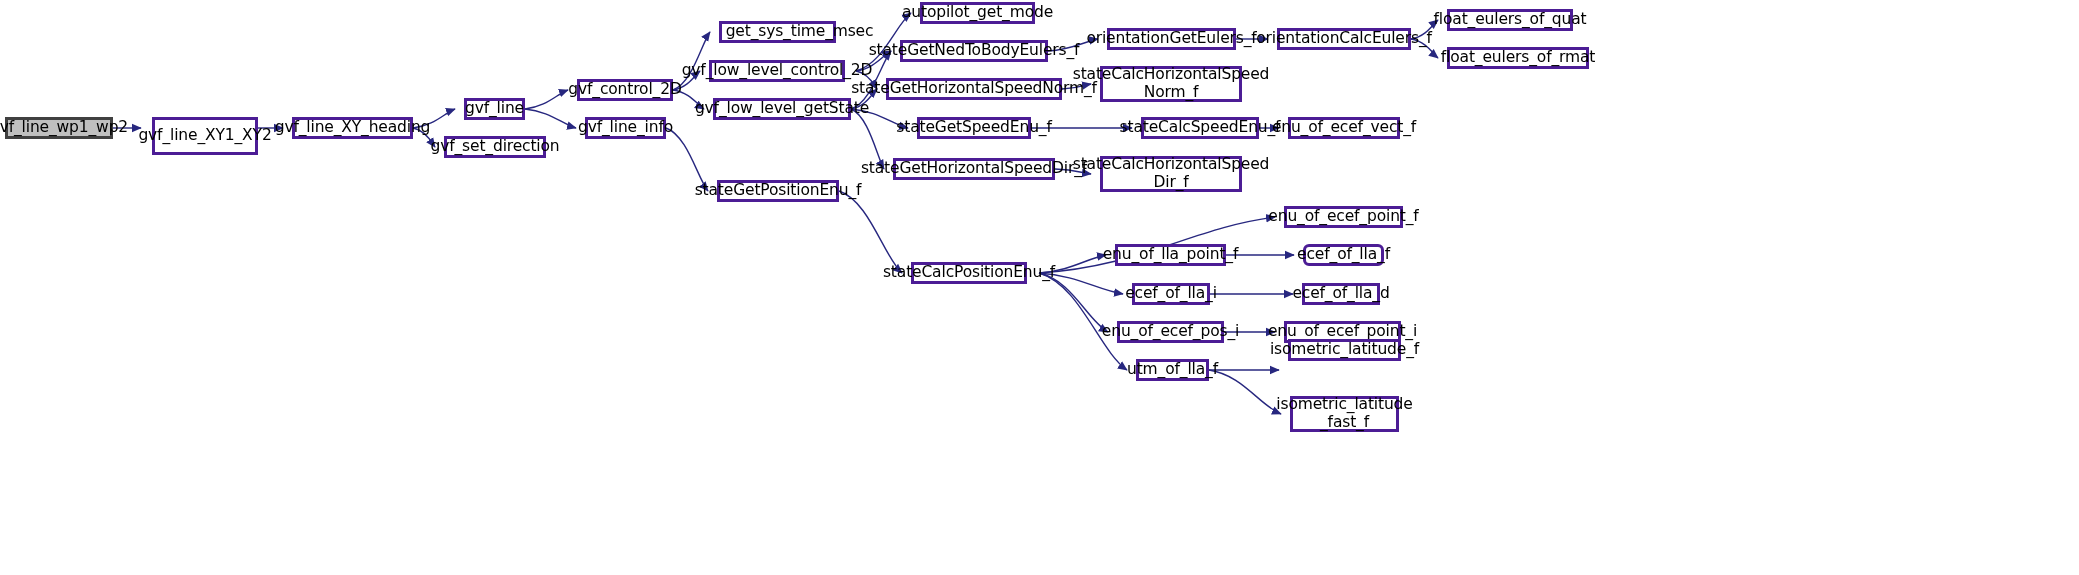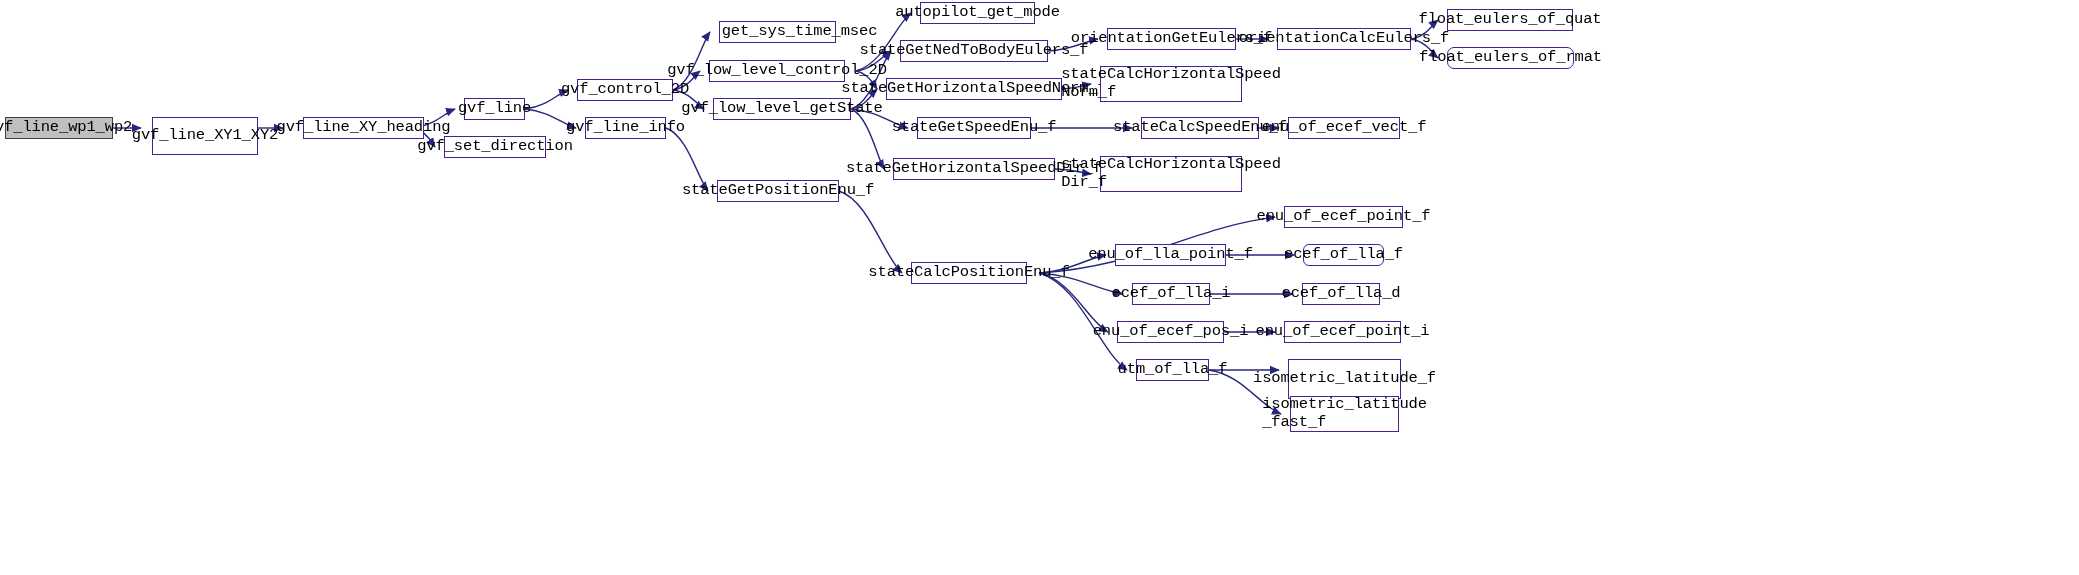--- a/index.html
+++ b/index.html
@@ -20,33 +20,32 @@
     position: absolute;
     left: 0;
     top: 0;
     width: 2079px;
     height: 575px;
     pointer-events: none;
   }
   .node {
     position: absolute;
     box-sizing: border-box;
-    border: 1px solid #4c1d95;
+    border: 3px solid #4c1d95;
     background: #ffffff;
     color: #000000;
     font-size: 15.5px;
     line-height: 1.12;
     display: flex;
     align-items: center;
     justify-content: center;
-    text-align: left;
+    text-align: center;
     white-space: pre-line;
     letter-spacing: -0.15px;
     z-index: 5;
-    font-family: Liberation Mono, monospace;
   }
   .node.root {
     background: #bfbfbf;
     border-color: #404040;
   }
 </style>
 </head>
 <body>
 
 <div id="graph">
@@ -91,21 +90,21 @@
         <path d="M 1226 255 L 1294 255" fill="none" stroke="#27277f" stroke-width="1.4" marker-end="url(#arrow)"></path>
         <path d="M 1210 294 L 1293 294" fill="none" stroke="#27277f" stroke-width="1.4" marker-end="url(#arrow)"></path>
         <path d="M 1224 332 L 1275 332" fill="none" stroke="#27277f" stroke-width="1.4" marker-end="url(#arrow)"></path>
         <path d="M 1209 370 L 1279 370" fill="none" stroke="#27277f" stroke-width="1.4" marker-end="url(#arrow)"></path>
         <path d="M 1209 370 C 1243.02 375.28, 1259.22 405.2, 1281 414" fill="none" stroke="#27277f" stroke-width="1.4" marker-end="url(#arrow)"></path>
       </g>
   </svg>
   <div id="node-layer">
       <div class="node root" style="left: 5px; top: 117px; width: 108px; height: 22px;">gvf_line_wp1_wp2</div>
       <div class="node" style="left: 136px; top: 117px; width: 106px; height: 38px; margin-left: 16px;">gvf_line_XY1_XY2</div>
-      <div class="node" style="left: 292px; top: 117px; width: 121px; height: 22px; margin-left: 11px;">gvf_line_XY_heading</div>
+      <div class="node" style="left: 292px; top: 117px; width: 121px; height: 22px;">gvf_line_XY_heading</div>
       <div class="node" style="left: 464px; top: 98px; width: 61px; height: 22px;">gvf_line</div>
       <div class="node" style="left: 444px; top: 136px; width: 102px; height: 22px;">gvf_set_direction</div>
       <div class="node" style="left: 577px; top: 79px; width: 96px; height: 22px;">gvf_control_2D</div>
       <div class="node" style="left: 585px; top: 117px; width: 81px; height: 22px;">gvf_line_info</div>
       <div class="node" style="left: 719px; top: 21px; width: 117px; height: 22px; padding-left: 44px;">get_sys_time_msec</div>
       <div class="node" style="left: 709px; top: 60px; width: 136px; height: 22px;">gvf_low_level_control_2D</div>
       <div class="node" style="left: 713px; top: 98px; width: 138px; height: 22px;">gvf_low_level_getState</div>
       <div class="node" style="left: 717px; top: 180px; width: 122px; height: 22px;">stateGetPositionEnu_f</div>
       <div class="node" style="left: 920px; top: 2px; width: 115px; height: 22px;">autopilot_get_mode</div>
       <div class="node" style="left: 900px; top: 40px; width: 148px; height: 22px;">stateGetNedToBodyEulers_f</div>
@@ -122,19 +121,19 @@
       <div class="node" style="left: 1115px; top: 244px; width: 111px; height: 22px;">enu_of_lla_point_f</div>
       <div class="node" style="left: 1132px; top: 283px; width: 78px; height: 22px;">ecef_of_lla_i</div>
       <div class="node" style="left: 1117px; top: 321px; width: 107px; height: 22px;">enu_of_ecef_pos_i</div>
       <div class="node" style="left: 1136px; top: 359px; width: 73px; height: 22px;">utm_of_lla_f</div>
       <div class="node" style="left: 1277px; top: 28px; width: 134px; height: 22px;">orientationCalcEulers_f</div>
       <div class="node" style="left: 1288px; top: 117px; width: 112px; height: 22px;">enu_of_ecef_vect_f</div>
       <div class="node" style="left: 1284px; top: 206px; width: 119px; height: 22px;">enu_of_ecef_point_f</div>
       <div class="node" style="left: 1303px; top: 244px; width: 81px; height: 22px; border-radius: 6px;">ecef_of_lla_f</div>
       <div class="node" style="left: 1302px; top: 283px; width: 78px; height: 22px;">ecef_of_lla_d</div>
       <div class="node" style="left: 1284px; top: 321px; width: 117px; height: 22px;">enu_of_ecef_point_i</div>
-      <div class="node" style="left: 1288px; top: 359px; width: 113px; height: 40px;">isometric_latitude_f</div>
+      <div class="node" style="left: 1288px; top: 339px; width: 113px; height: 22px;">isometric_latitude_f</div>
       <div class="node" style="left: 1290px; top: 396px; width: 109px; height: 36px; line-height: 1.15;">isometric_latitude
 _fast_f</div>
       <div class="node" style="left: 1447px; top: 9px; width: 126px; height: 22px;">float_eulers_of_quat</div>
-      <div class="node" style="left: 1447px; top: 47px; width: 127px; height: 22px; border-radius: 7px;">float_eulers_of_rmat</div>
+      <div class="node" style="left: 1447px; top: 47px; width: 142px; height: 22px;">float_eulers_of_rmat</div>
     </div>
 </div>
 
 </body></html>

